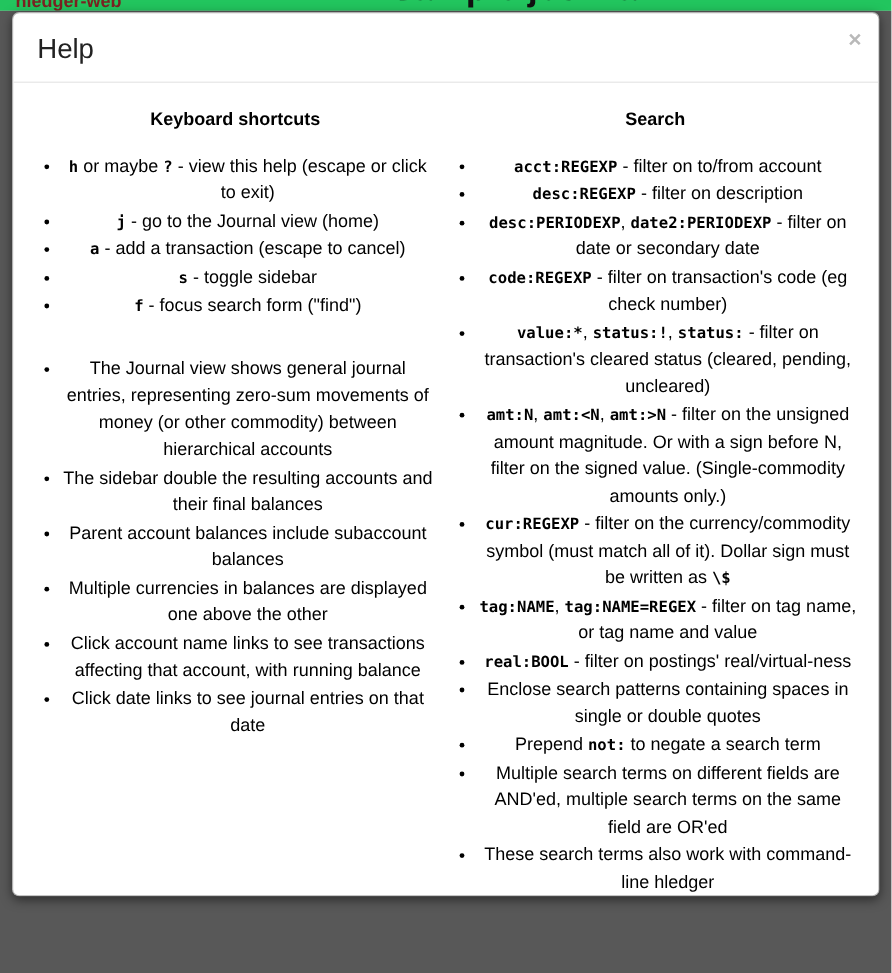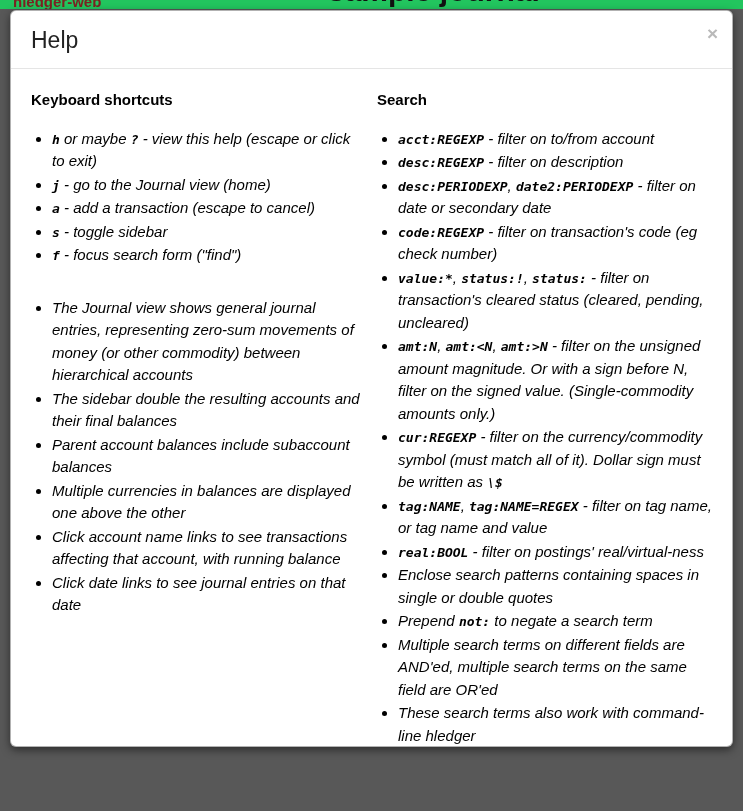--- a/index.html
+++ b/index.html
@@ -60,38 +60,38 @@
     position: absolute; right: 14px; top: 13px;
     background: none; border: none;
     font-size: 19px; font-weight: bold;
     color: #b9b9b9; line-height: 1;
     cursor: pointer;
     font-family: "Liberation Sans", sans-serif;
   }
   .modal-body {
     display: flex;
     padding: 14px 17px 10px 20px;
+    text-align: center;
   }
   .col-left { width: 346px; padding-right: 16px; }
   .col-right { flex: 1; }
   .section-heading {
     font-size: 15px; font-weight: bold; color: #000;
     margin: 8px 0 20px;
   }
   ul.help-list {
     margin: 0 0 30px;
     padding-left: 21px;
     list-style: disc;
   }
   ul.help-list li {
     font-size: 15px;
     line-height: 1.5;
     color: #000;
     margin: 1px 0;
-    font-style: italic;
   }
   ul.help-list code {
     font-family: "DejaVu Sans Mono", monospace;
     font-weight: bold;
     font-size: 13px;
     color: #000;
   }
 </style>
 </head>
 <body>

